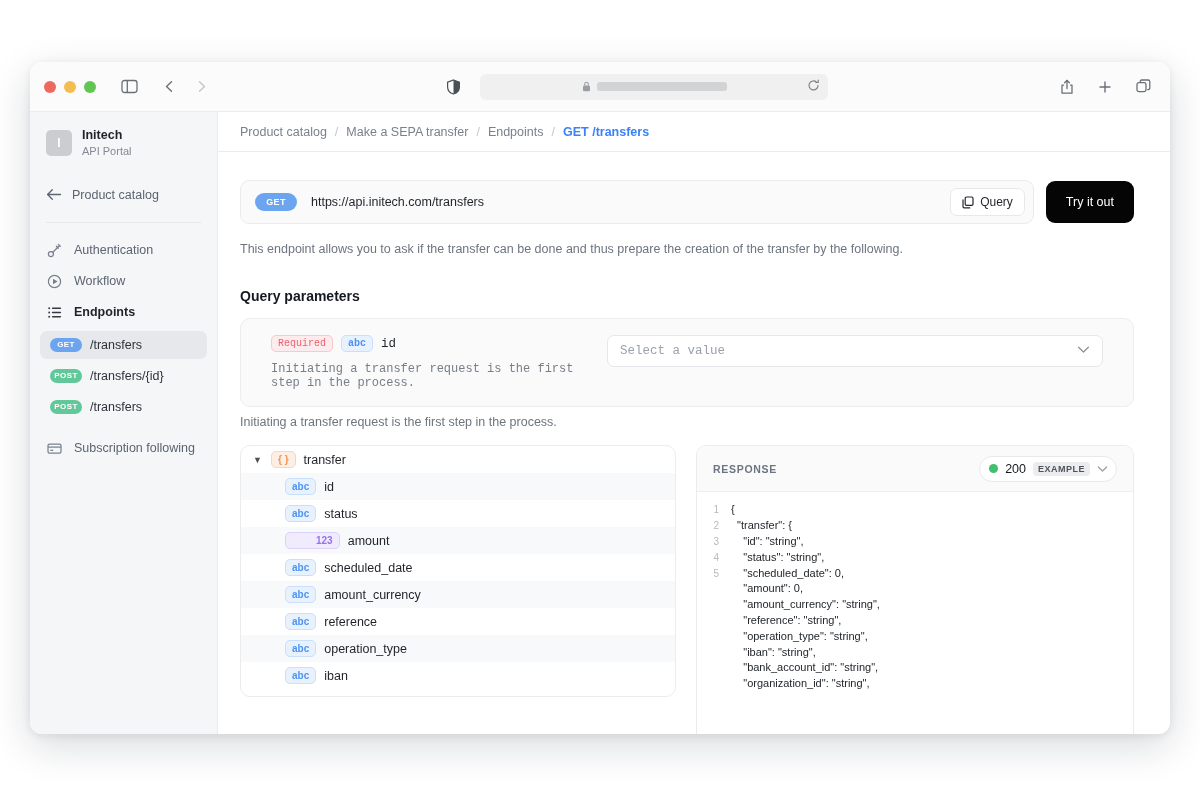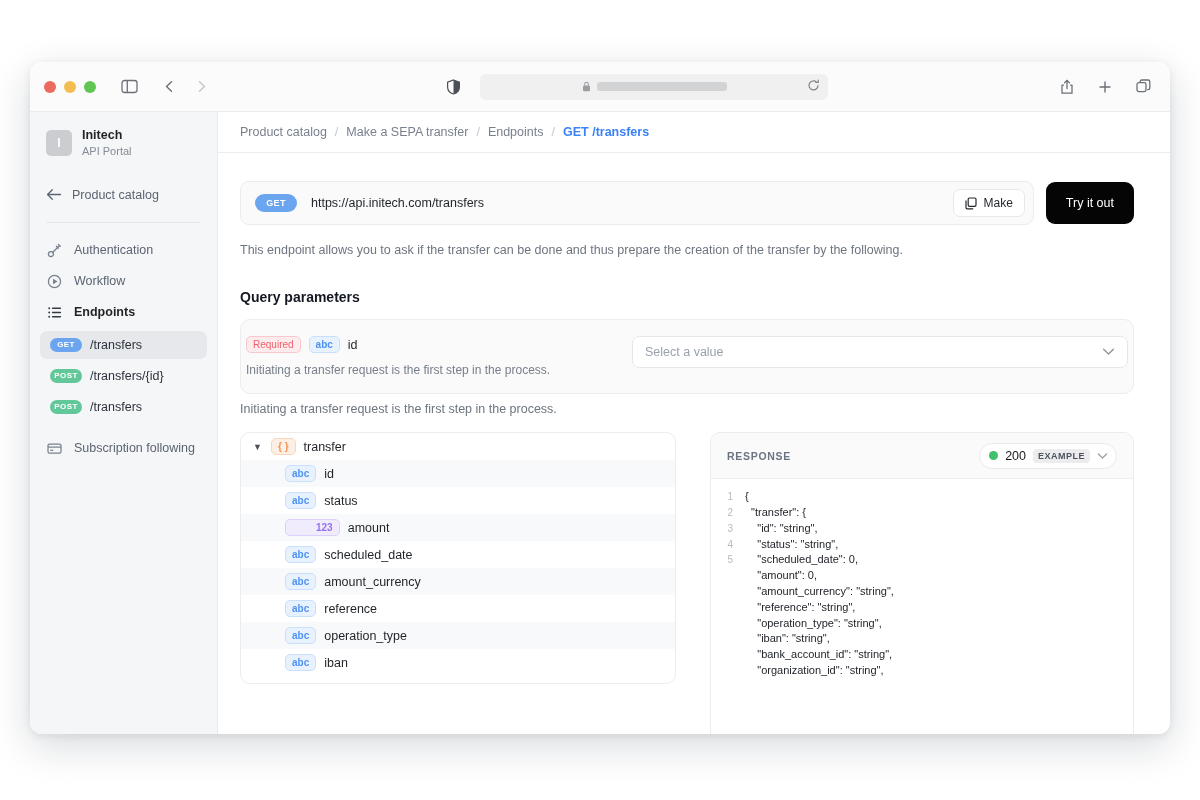--- a/index.html
+++ b/index.html
@@ -155,22 +155,22 @@
     display:flex; align-items:center;
   }
 
   .ep-desc { margin-top: 18px; font-size: 12.5px; color:#6d757f; }
 
   .sec-title { margin-top: 32px; font-size: 14px; font-weight: 700; color:#141820; }
 
   .param-card {
     margin-top: 14px;
     background:#fafafb; border:1px solid #eceded; border-radius: 10px;
-    padding: 16px 5px;
-    display:flex; align-items:flex-start; gap: 20px;
+    padding: 16px 30px;
+    display:flex; align-items:flex-start; gap: 20px; font-family: Liberation Mono, monospace;
   }
   .param-left { flex: 1; }
   .param-row { display:flex; align-items:center; gap: 8px; }
   .badge {
     display:inline-flex; align-items:center; justify-content:center;
     font-size: 10px; border-radius: 5px; padding: 2px 6px;
     font-weight: 500;
   }
   .badge.required { background:#fdeced; color:#ef5f6b; border:1px solid #f8c8cd; }
   .badge.abc { background:#e8f1fe; color:#4f93f2; border:1px solid #c9dffb; font-weight:600; }
@@ -204,21 +204,21 @@
   }
   .sch-row.root { padding-left: 12px; }
   .sch-row.child { padding-left: 44px; }
   .sch-row.zebra { background:#f8f9fa; }
   .caret { color:#4b5058; font-size: 9px; width:10px; }
 
   .respbox {
     flex: 1;
     border: 1px solid #ececed; border-radius: 10px;
     overflow:hidden; background:#fff;
-    height: 312px; display:flex; flex-direction:column;margin-left:14px;
+    height: 312px; display:flex; flex-direction:column;
   }
   .resp-head {
     height: 46px; background:#fafafb; border-bottom:1px solid #eeeff0;
     display:flex; align-items:center; padding: 0 16px;
   }
   .resp-label { font-size: 10.5px; letter-spacing:.7px; font-weight:700; color:#6b7480; }
   .status-chip {
     margin-left:auto; display:flex; align-items:center; gap:7px;
     height: 26px; padding: 0 8px 0 9px;
     background:#fff; border:1px solid #e8e9eb; border-radius: 14px;
@@ -424,21 +424,21 @@
             <div class="ep-url">
               <span class="pill get lg">GET</span>
               <span class="ep-url-text">https://api.initech.com/transfers</span>
               <button class="copy-btn">
                 <span style="display:flex;color:#23272d;">
                   <svg width="12" height="13" viewBox="0 0 12 13" fill="none" stroke="currentColor" stroke-width="1.2">
                     <rect x="3.2" y="1" width="7.8" height="8.4" rx="1.3"></rect>
                       <path d="M8.2 11.9 H2.3 a1.3 1.3 0 0 1 -1.3 -1.3 V3.6"></path>
                   </svg>
                 </span>
-                <span>Make</span>
+                <span>Query</span>
               </button>
             </div>
             <button class="try-btn">Try it out</button>
           </div>
 
           <div class="ep-desc">This endpoint allows you to ask if the transfer can be done and thus prepare the creation of the transfer by the following.</div>
 
           <div class="sec-title">Query parameters</div>
 
           <div class="param-card">

